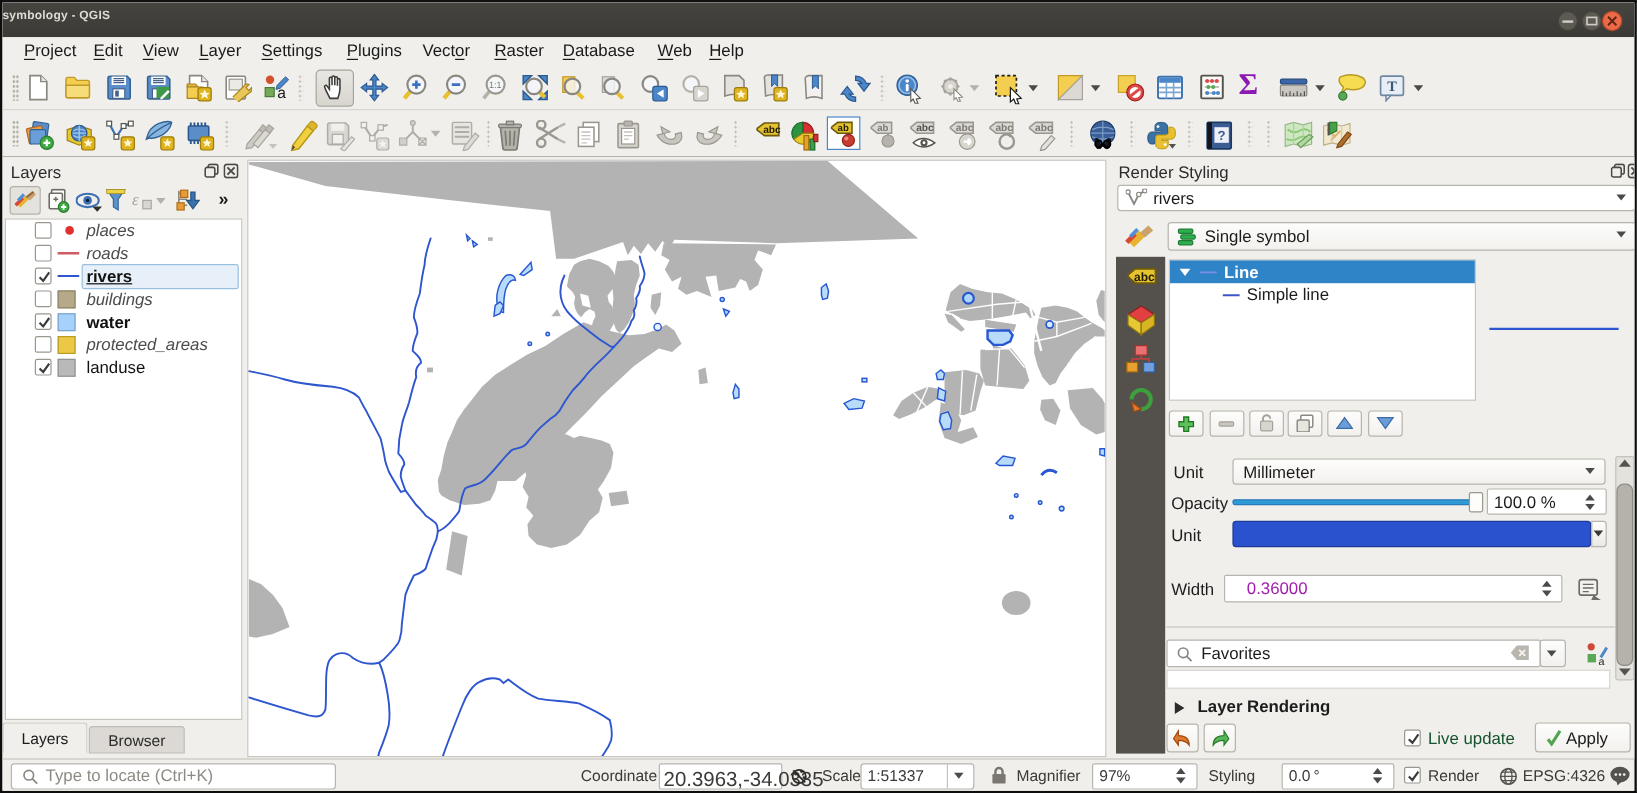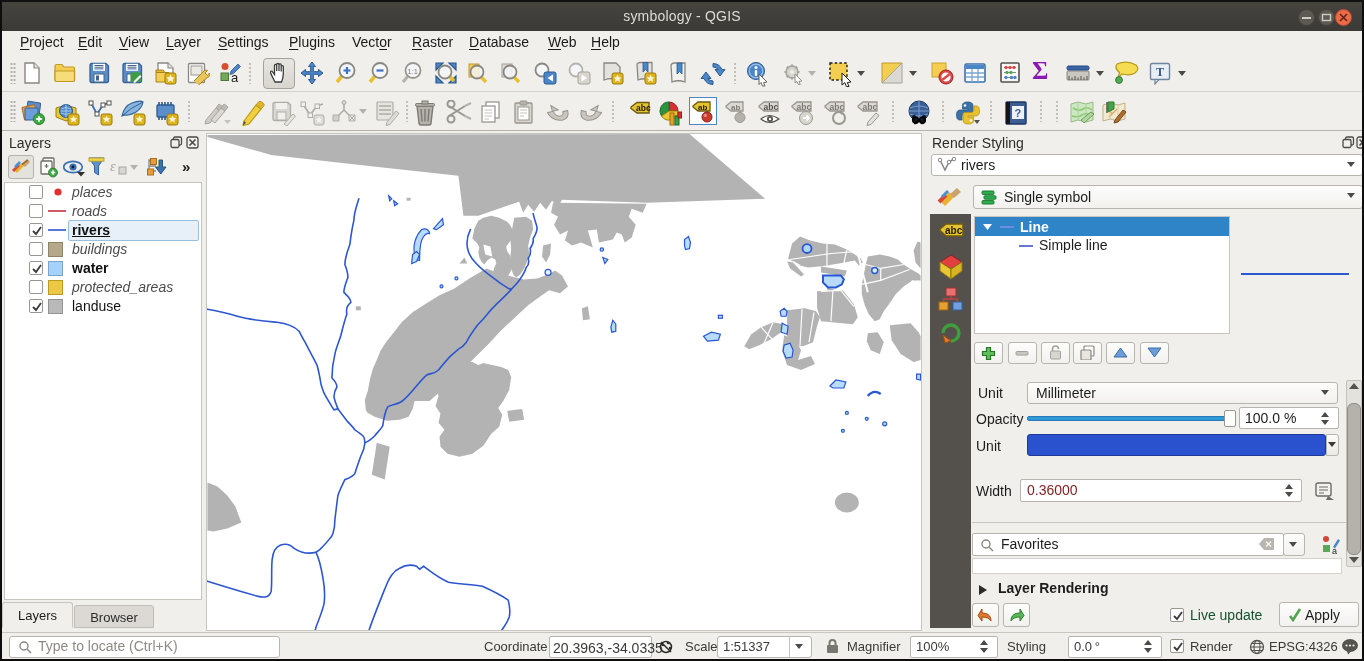--- a/index.html
+++ b/index.html
@@ -1,18 +1,18 @@
 <!DOCTYPE html>
 <html><head><meta charset="utf-8"><style>
 *{margin:0;padding:0;box-sizing:border-box}
 html,body{width:1364px;height:661px;overflow:hidden}
 body{font-family:"Liberation Sans",sans-serif;background:#f0efeb;position:relative;border:2px solid #0d0d0d;border-top:2px solid #111}
 .abs{position:absolute}
 #titlebar{left:0;top:0;width:1360px;height:29px;background:linear-gradient(#45443f,#3b3a36);color:#dfdcd5;}
-#titlebar .t{position:absolute;left:0;right:0;top:6px;text-align:center;font-weight:normal;font-size:14px;letter-spacing:.2px}
+#titlebar .t{position:absolute;left:0;right:0;top:6px;text-align:left;font-weight:bold;font-size:10px;letter-spacing:.2px}
 .wbtn{position:absolute;top:7px;width:17px;height:17px;border-radius:50%;background:#5c5a52;border:1px solid #454339;color:#cfccc5}
 #menubar{left:0;top:29px;width:1360px;height:23px;background:#f0efeb;font-size:14px;color:#1a1a1a}
 #menubar span{position:absolute;top:3px}
 #menubar u{text-decoration:underline;text-underline-offset:2px}
 #tb1{left:0;top:52px;width:1360px;height:38px;background:#f0efeb;border-bottom:1px solid #d5d2cc}
 #tb2{left:0;top:90px;width:1360px;height:39px;background:#f0efeb;border-bottom:1px solid #b5b2ac}
 .i{position:absolute;top:7px}
 #tb2 .i{top:8px}
 .grip{position:absolute;top:8px;width:6px;height:22px;background-image:radial-gradient(circle,#b0ada6 1px,transparent 1.2px);background-size:3px 4px}
 .vsep{position:absolute;top:8px;width:5px;height:22px;background-image:radial-gradient(circle,#c2bfb8 .9px,transparent 1.1px);background-size:4px 4px}
@@ -730,21 +730,21 @@
   <div class="spinner" style="left:398px;top:278px;height:18px">
       <div class="up"></div>
       <div class="down"></div>
     </div>
   <div class="lbl" style="left:53px;top:307px;font-size:14px;color:#1c1c1c">Unit</div>
   <div style="position:absolute;left:104px;top:303px;width:299px;height:22px;background:#2b52ce;border:1px solid #1e3a96;border-radius:3px"></div>
   <div style="position:absolute;left:403px;top:303px;width:13px;height:22px;background:linear-gradient(#fdfdfc,#ece9e4);border:1px solid #b8b5ae;border-radius:0 3px 3px 0"></div>
   <div class="dd" style="left:405px;top:311px;border-top-color:#3a3a38"></div>
   <div class="lbl" style="left:53px;top:352px;font-size:14px;color:#1c1c1c">Width</div>
   <div class="inbox" style="left:97px;top:348px;width:282px;height:23px"></div>
-  <div style="position:absolute;left:104px;top:351px;font-size:14px;color:#7f1d1d">0.36000</div>
+  <div style="position:absolute;left:116px;top:351px;font-size:14px;color:#a21caf">0.36000</div>
   <div class="spinner" style="left:362px;top:350px;height:19px">
       <div class="up"></div>
       <div class="down"></div>
     </div>
   <svg style="position:absolute;left:389px;top:349px" width="26" height="22" viewBox="0 0 26 22">
       <rect x="4" y="3" width="15" height="13" rx="2" fill="#f4f2ee" stroke="#6e6b65" stroke-width="1.4"></rect>
       <path d="M7 7 h9 M7 10 h9 M7 13 h5" stroke="#6e6b65" stroke-width="1.2"></path>
       <path d="M16 16 l6 4 l-8 0 Z" fill="#6e6b65"></path>
     </svg>
 
@@ -803,40 +803,40 @@
 </div>
 <div class="abs" id="statusbar">
   <div class="inbox" style="left:7px;top:3px;width:271px;height:22px;border-radius:3px"></div>
   <svg style="position:absolute;left:16px;top:7px" width="14" height="14" viewBox="0 0 14 14">
       <circle cx="6" cy="6" r="4" fill="none" stroke="#8a8781" stroke-width="1.4"></circle>
       <line x1="9" y1="9" x2="13" y2="13" stroke="#8a8781" stroke-width="1.4"></line>
     </svg>
   <div style="position:absolute;left:36px;top:5px;color:#8e8b85;font-size:14px">Type to locate (Ctrl+K)</div>
   <div class="lbl" style="left:482px;top:6px">Coordinate</div>
   <div class="inbox" style="left:547px;top:3px;width:103px;height:22px"></div>
-  <div style="position:absolute;left:551px;top:7px;font-size:14px">20.3963,-34.0335</div>
+  <div style="position:absolute;left:551px;top:7px;font-size:17px">20.3963,-34.0335</div>
   <svg style="position:absolute;left:656px;top:6px" width="16" height="16" viewBox="0 0 16 16">
       <circle cx="8" cy="8" r="5.5" fill="none" stroke="#2c2c2a" stroke-width="1.5"></circle>
       <path d="M3 3 L13 13" stroke="#2c2c2a" stroke-width="1.5"></path>
       <circle cx="5" cy="6" r="1.2" fill="#2c2c2a"></circle>
       <circle cx="10" cy="4" r="1.2" fill="#2c2c2a"></circle>
       <circle cx="12" cy="9" r="1.2" fill="#2c2c2a"></circle>
     </svg>
   <div class="lbl" style="left:683px;top:6px">Scale</div>
   <div class="combo" style="left:715px;top:3px;width:95px;height:22px;background:#fff"></div>
   <div style="position:absolute;left:721px;top:6px;font-size:13px">1:51337</div>
   <div style="position:absolute;left:787px;top:3px;width:22px;height:21px;border-left:1px solid #c5c2bc"></div>
   <div class="dd" style="left:793px;top:11px"></div>
   <svg style="position:absolute;left:823px;top:5px" width="15" height="17" viewBox="0 0 15 17">
       <rect x="2" y="7" width="11" height="8" rx="1" fill="#7a7770"></rect>
       <path d="M4.5 7 V5 a3 3 0 0 1 6 0 V7" fill="none" stroke="#7a7770" stroke-width="2"></path>
     </svg>
   <div class="lbl" style="left:845px;top:6px">Magnifier</div>
   <div class="inbox" style="left:908px;top:3px;width:88px;height:22px"></div>
-  <div style="position:absolute;left:914px;top:6px;font-size:13px">100%</div>
+  <div style="position:absolute;left:914px;top:6px;font-size:13px">97%</div>
   <div class="spinner" style="left:978px;top:4px;height:19px">
       <div class="up"></div>
       <div class="down"></div>
     </div>
   <div class="lbl" style="left:1005px;top:6px">Styling</div>
   <div class="inbox" style="left:1066px;top:3px;width:94px;height:22px"></div>
   <div style="position:absolute;left:1072px;top:6px;font-size:13px">0.0 °</div>
   <div class="spinner" style="left:1142px;top:4px;height:19px">
       <div class="up"></div>
       <div class="down"></div>

